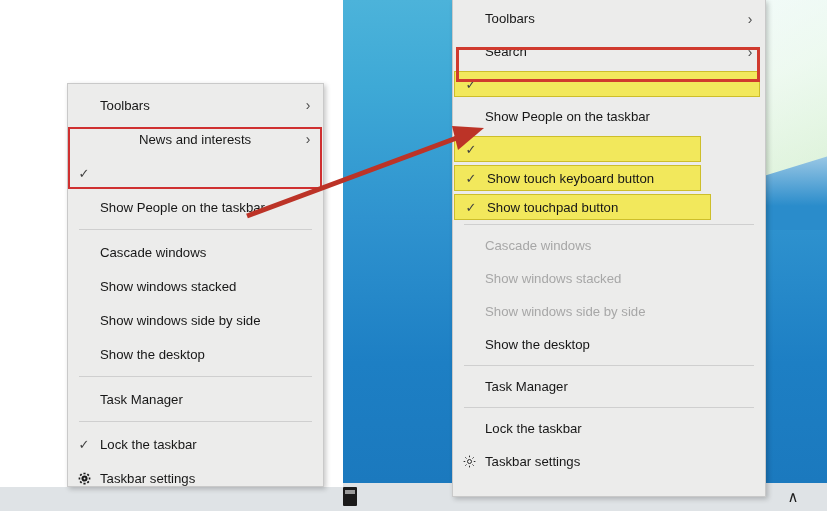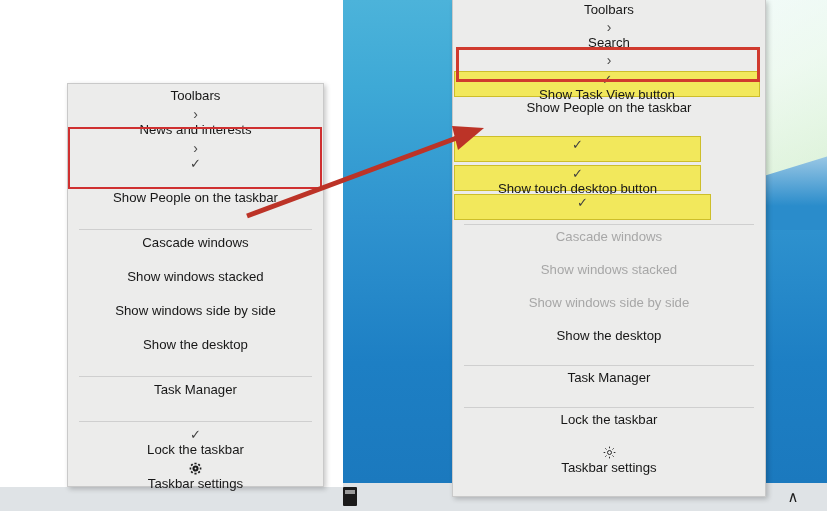--- a/index.html
+++ b/index.html
@@ -90,21 +90,20 @@
     color: #1b1b1b;
   }
   .menu-item {
     position: relative;
     display: flex;
     align-items: center;
     height: 32px;
     font-size: 13.2px;
     color: #171717;
     white-space: nowrap;
-    flex-direction: column;
   }
   .menu-item .check {
     width: 32px;
     min-width: 32px;
     text-align: center;
     font-size: 13px;
     color: #404040;
   }
   .menu-item .label {
     flex: 1;
@@ -190,21 +189,21 @@
     <div id="taskbar-icon"></div>
     <div id="tray-chevron">∧</div>
   </div>
 
   <div class="menu" id="menu-left">
       <div class="menu-item" style="height: 34px;">
         <span class="check"></span>
         <span class="label">Toolbars</span>
         <span class="chev">›</span>
       </div>
-      <div class="menu-item" style="height: 34px;">
+      <div class="menu-item" style="height: 34px; padding-left: 39px;">
         <span class="check"></span>
         <span class="label">News and interests</span>
         <span class="chev">›</span>
       </div>
       <div class="menu-item" style="height: 34px;">
         <span class="check">✓</span>
         <span class="chev"></span>
       </div>
       <div class="menu-item" style="height: 34px;">
         <span class="check"></span>
@@ -263,39 +262,39 @@
         <span class="label">Toolbars</span>
         <span class="chev">›</span>
       </div>
       <div class="menu-item" style="height: 33px; align-items: center;">
         <span class="check"></span>
         <span class="label">Search</span>
         <span class="chev">›</span>
       </div>
       <div class="menu-item hl" style="width: 306px; margin-left: 1px; height: 26px; margin-top: 3px; margin-bottom: 3px;">
         <span class="check">✓</span>
-        <span class="label">Show Task View button</span>
         <span class="chev"></span>
       </div>
       <div class="menu-item" style="height: 33px;">
         <span class="check"></span>
         <span class="label">Show People on the taskbar</span>
         <span class="chev"></span>
       </div>
       <div class="menu-item hl" style="width: 247px; margin-left: 1px; height: 26px; margin-top: 3px; margin-bottom: 3px;">
         <span class="check">✓</span>
         <span class="chev"></span>
       </div>
       <div class="menu-item hl" style="width: 247px; margin-left: 1px; height: 26px; margin-top: 3px; margin-bottom: 3px;">
         <span class="check">✓</span>
-        <span class="label">Show touch desktop button</span>
+        <span class="label">Show touch keyboard button</span>
         <span class="chev"></span>
       </div>
       <div class="menu-item hl" style="width: 257px; margin-left: 1px; height: 26px; margin-top: 3px; margin-bottom: 3px;">
         <span class="check">✓</span>
+        <span class="label">Show touchpad button</span>
         <span class="chev"></span>
       </div>
       <div class="sep" style="margin: 4px 11px;"></div>
       <div class="menu-item disabled" style="height: 33px;">
         <span class="check"></span>
         <span class="label">Cascade windows</span>
         <span class="chev"></span>
       </div>
       <div class="menu-item disabled" style="height: 33px;">
         <span class="check"></span>

